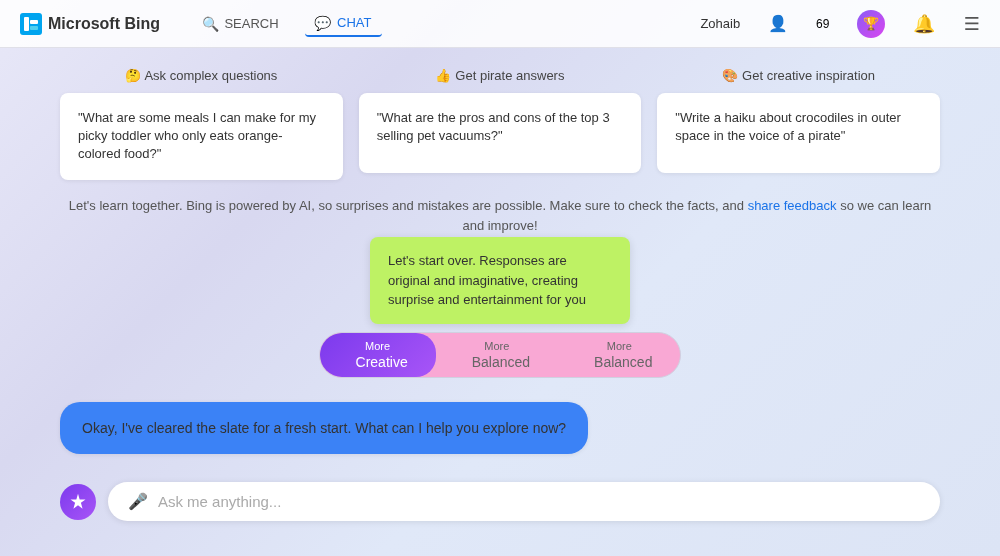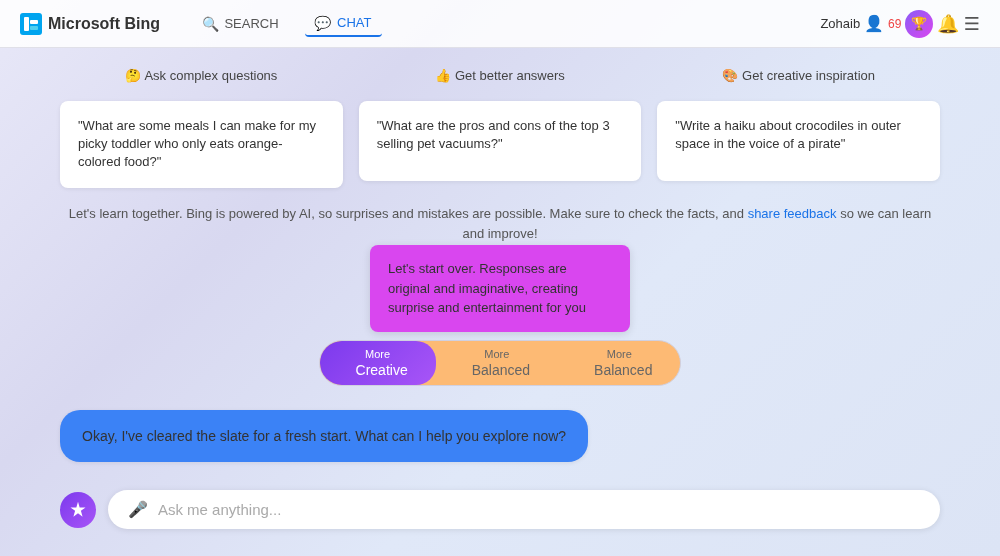--- a/index.html
+++ b/index.html
@@ -55,29 +55,29 @@
       border-bottom: 2px solid #1a73e8;
       color: #1a73e8;
     }
     .nav-icon {
       font-size: 14px;
     }
     .header-right {
       margin-left: auto;
       display: flex;
       align-items: center;
-      gap: 4px;
+      gap: 28px;
     }
     .username {
       font-size: 13px;
       color: #333;
     }
     .points-badge {
       font-size: 12px;
-      color: #ef4444;
+      color: #000000;
     }
     .reward-icon {
       width: 28px;
       height: 28px;
       border-radius: 50%;
       background: linear-gradient(135deg, #8b5cf6, #d946ef);
       display: flex;
       align-items: center;
       justify-content: center;
       color: white;
@@ -106,21 +106,21 @@
       align-items: flex-start;
       justify-content: center;
       gap: 0;
       margin-bottom: 16px;
     }
     .suggestion-col {
       flex: 1;
       display: flex;
       flex-direction: column;
       align-items: center;
-      gap: 18px;
+      gap: 10px;
       max-width: 310px;
     }
     .suggestion-label {
       font-size: 13px;
       color: #444;
       text-align: center;
     }
     .suggestion-card {
       background: white;
       border-radius: 8px;
@@ -149,37 +149,37 @@
 
     
     .style-container {
       display: flex;
       flex-direction: column;
       align-items: center;
       margin-bottom: 14px;
       position: relative;
     }
     .style-tooltip {
-      background: #d946ef;
+      background: #bef264;
       border-radius: 8px;
       padding: 14px 18px;
       font-size: 13px;
       color: #333;
       line-height: 1.5;
       max-width: 260px;
       box-shadow: 0 2px 8px rgba(0,0,0,0.12);
       margin-bottom: 8px;
       text-align: left;
     }
     .style-buttons {
       display: flex;
       border: 1px solid #d0d0e0;
       border-radius: 24px;
       overflow: hidden;
-      background: #fdba74;
+      background: #f9a8d4;
     }
     .style-btn {
       display: flex;
       flex-direction: column;
       align-items: center;
       padding: 6px 28px;
       font-size: 11px;
       cursor: pointer;
       border: none;
       background: transparent;
@@ -294,21 +294,21 @@
 </header>
 
 <div class="main">
 
   <div class="suggestion-row">
     <div class="suggestion-col">
       <span class="suggestion-label">🤔 Ask complex questions</span>
       <div class="suggestion-card">"What are some meals I can make for my picky toddler who only eats orange-colored food?"</div>
     </div>
     <div class="suggestion-col" style="margin: 0 16px;">
-      <span class="suggestion-label">👍 Get better answers</span>
+      <span class="suggestion-label">👍 Get pirate answers</span>
       <div class="suggestion-card">"What are the pros and cons of the top 3 selling pet vacuums?"</div>
     </div>
     <div class="suggestion-col">
       <span class="suggestion-label">🎨 Get creative inspiration</span>
       <div class="suggestion-card">"Write a haiku about crocodiles in outer space in the voice of a pirate"</div>
     </div>
   </div>
 
   <p class="info-text">
     <span>Let's learn together. Bing is powered by AI, so surprises and mistakes are possible. Make sure to check the facts, and</span>

